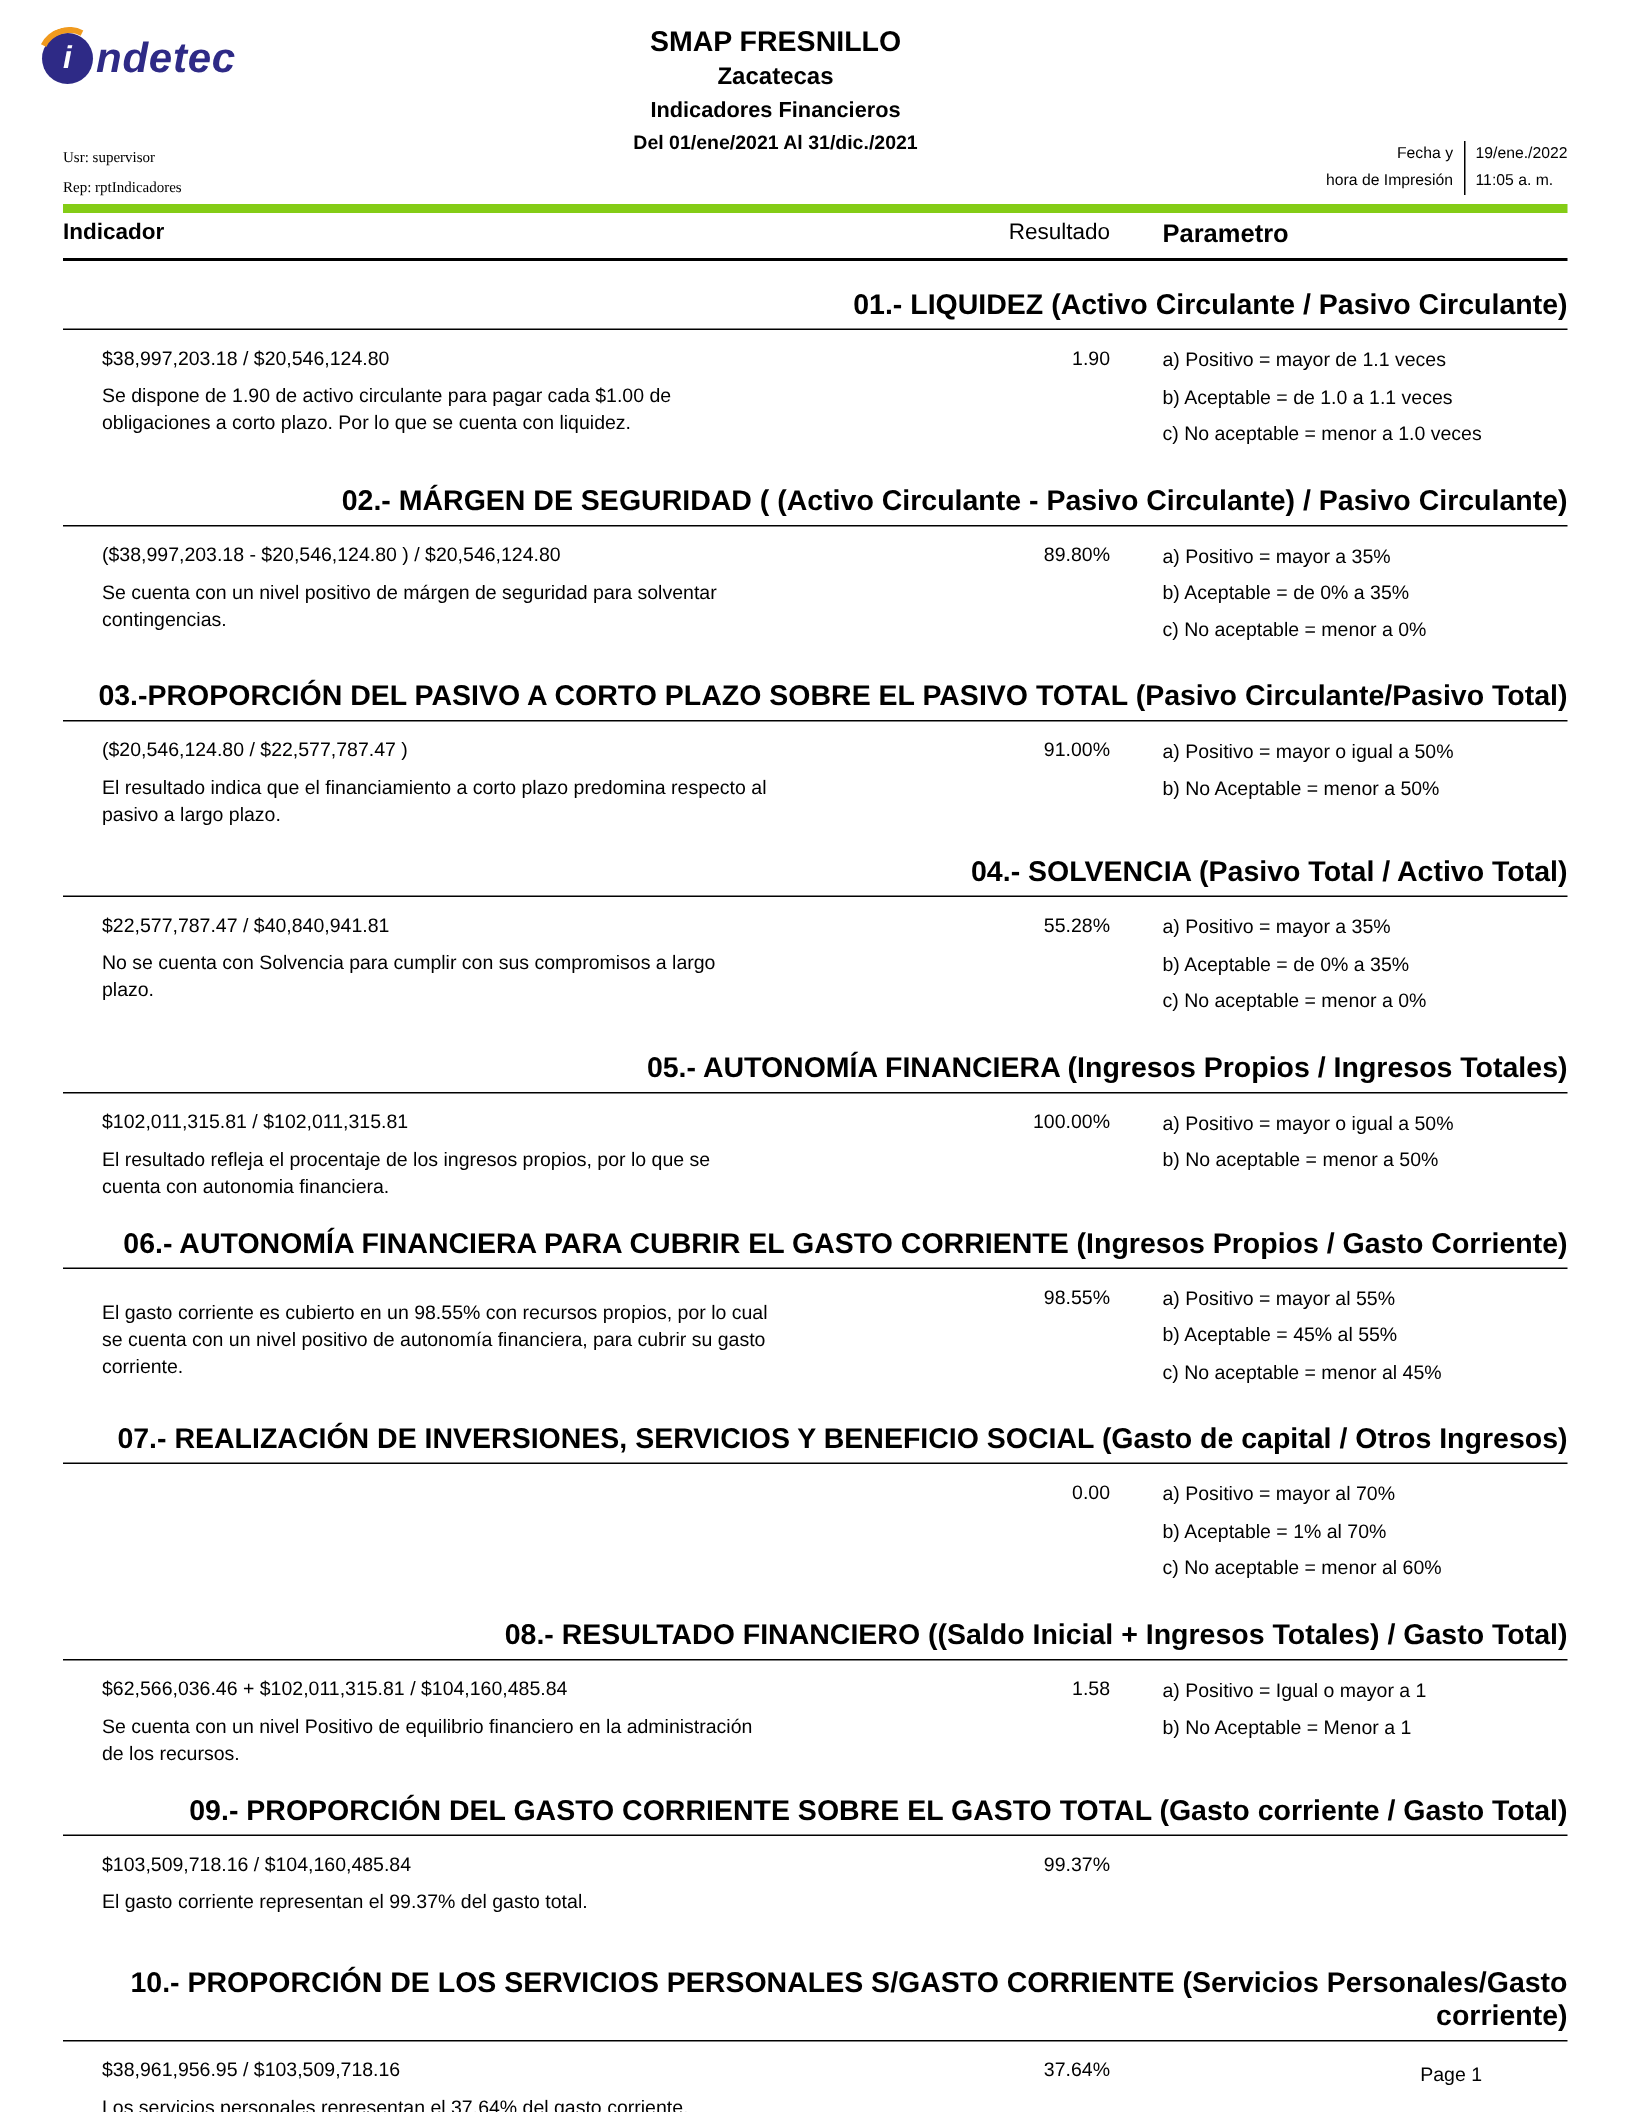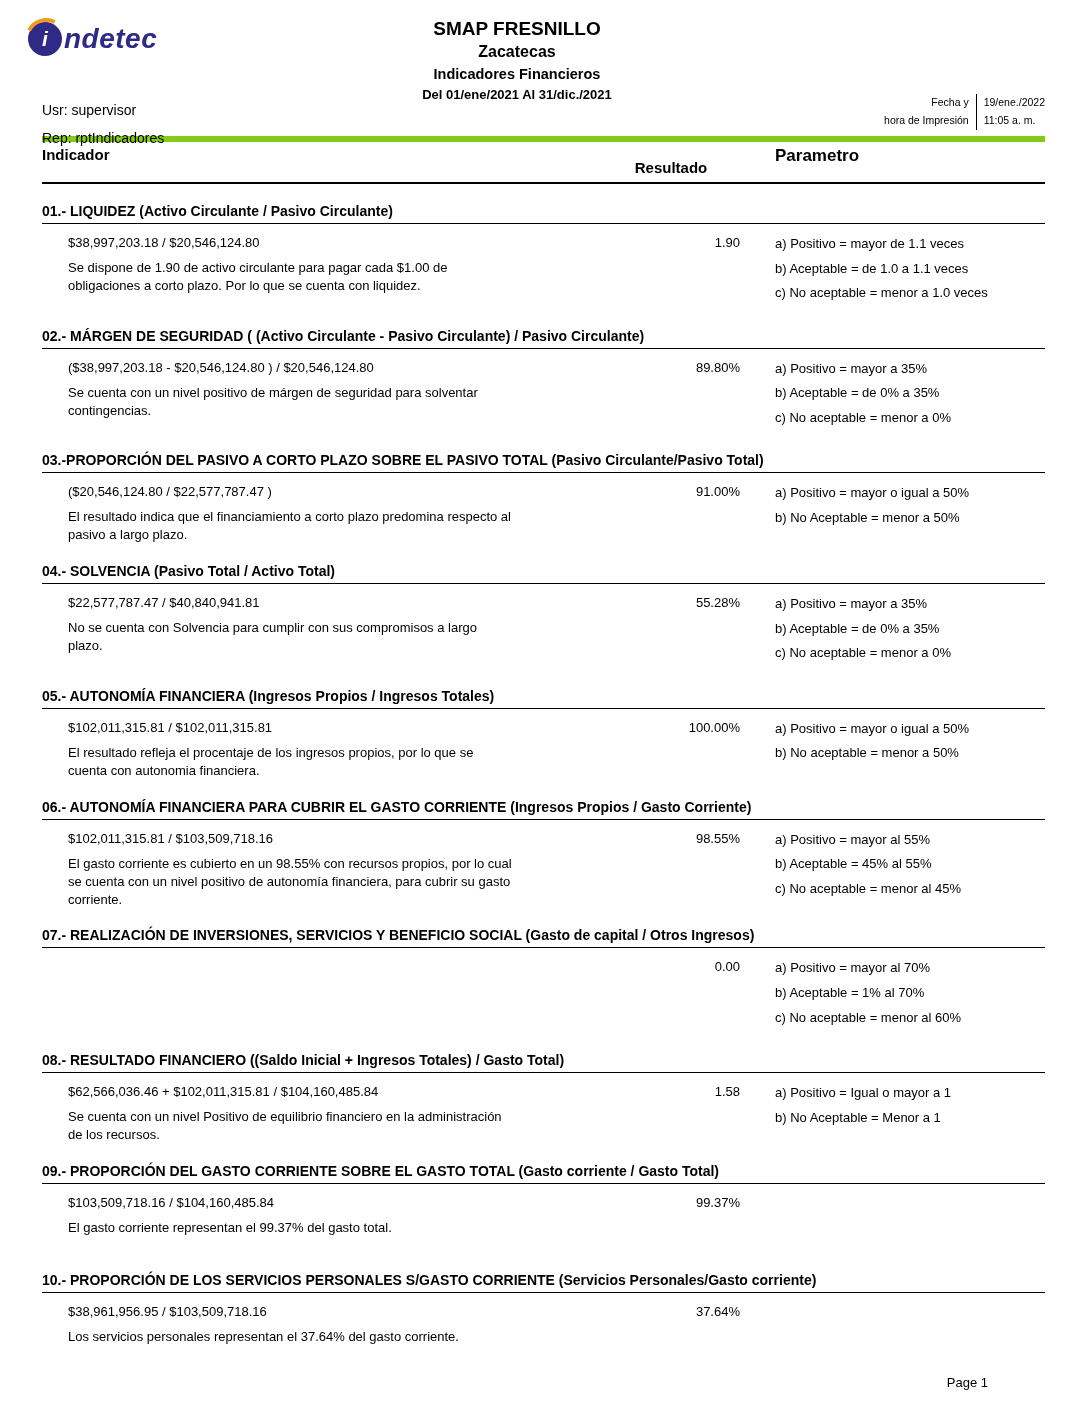--- a/index.html
+++ b/index.html
@@ -25,39 +25,39 @@
   }
   .logo-i { color: #fff; font-weight: bold; font-size: 21px; font-style: italic; }
   .logo-rest { color: #2e2a86; font-weight: bold; font-size: 28px; font-style: italic; letter-spacing: .5px; margin-left: 2px; }
 
   .center-head { width: 950px; text-align: center; padding-top: 6px; }
   .h-title  { font-size: 19px;  font-weight: bold; }
   .h-state  { font-size: 16px;  font-weight: bold; margin-top: 3px; }
   .h-report { font-size: 14.5px; font-weight: bold; margin-top: 5px; }
   .h-period { font-size: 13px;  font-weight: bold; margin-top: 5px; }
 
-  .meta-left { position: absolute; left: 0; top: 84px; font-size: 14px; line-height: 2.0; }
+  .meta-left { position: absolute; left: 0; top: 84px; font-size: 10px; line-height: 2.0; font-family: Liberation Serif, serif; }
   .fecha-block { position: absolute; right: 0; top: 82px; display: flex; font-size: 10.5px; }
   .fecha-labels { text-align: right; line-height: 1.7; }
   .fecha-divider { width: 1px; background: #000; margin: 0 7px; }
   .fecha-values { line-height: 1.7; }
 
   
   .thead {
     border-top: 6px solid #84cc16; border-bottom: 2px solid #000;
     display: grid; grid-template-columns: 560px 138px 1fr;
     padding: 4px 0 6px; margin-top: 4px;
   }
   .thead .c1 { font-size: 15px; font-weight: bold; }
-  .thead .c2 { font-size: 15px; font-weight: bold; text-align: center; margin-top: 13px; }
+  .thead .c2 { font-size: 15px; font-weight: normal; text-align: right; }
   .thead .c3 { font-size: 17px; font-weight: bold; padding-left: 35px; }
 
   
   .section { margin-top: 15px; }
-  .sec-title { font-weight: bold; font-size: 14px; padding: 4px 0 4px; }
+  .sec-title { font-weight: bold; font-size: 19px; padding: 4px 0 4px; text-align: right; }
   .sec-rule { border-bottom: 1.5px solid #000; margin-bottom: 11px; }
   .sec-body {
     display: grid; grid-template-columns: 534px 138px 1fr;
     padding-left: 26px; min-height: 58px;
   }
   .formula { font-size: 13px; white-space: nowrap; }
   .descripcion { font-size: 13px; margin-top: 9px; max-width: 445px; line-height: 1.38; }
   .resultado { font-size: 13px; text-align: right; }
   .params { padding-left: 35px; }
   .param { font-size: 13px; line-height: 1.35; margin-bottom: 7px; }
@@ -190,21 +190,20 @@
             <div class="param">b) No aceptable = menor a 50%</div>
           </div>
     </div>
   </div>
 
   <div class="section">
     <div class="sec-title">06.- AUTONOMÍA FINANCIERA PARA CUBRIR EL GASTO CORRIENTE (Ingresos Propios / Gasto Corriente)</div>
     <div class="sec-rule"></div>
     <div class="sec-body">
       <div>
-        <div class="formula">$102,011,315.81 / $103,509,718.16</div>
         <div class="descripcion">El gasto corriente es cubierto en un  98.55% con recursos propios, por lo cual se cuenta con un nivel positivo de autonomía financiera, para cubrir su gasto corriente.</div>
       </div>
       <div class="resultado">98.55%</div>
       <div class="params">
             <div class="param">a) Positivo = mayor al 55%</div>
             <div class="param">b) Aceptable = 45% al 55%</div>
             <div class="param">c) No aceptable = menor al 45%</div>
           </div>
     </div>
   </div>

